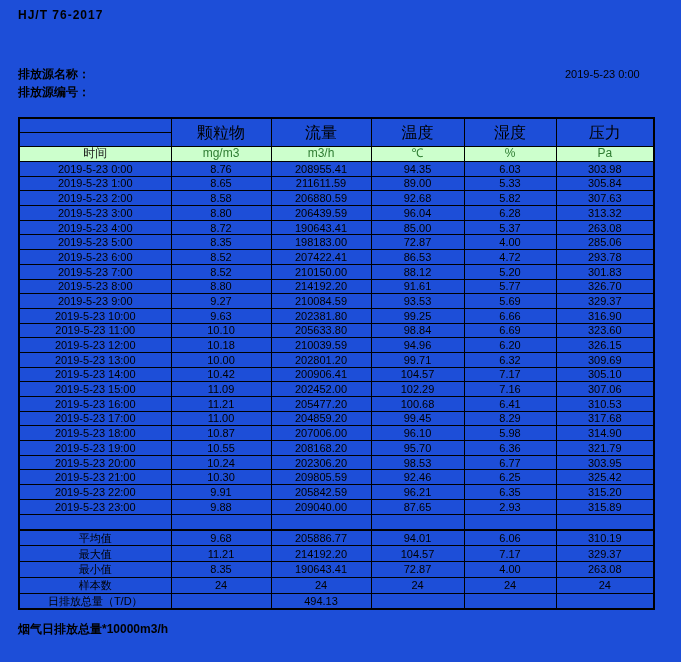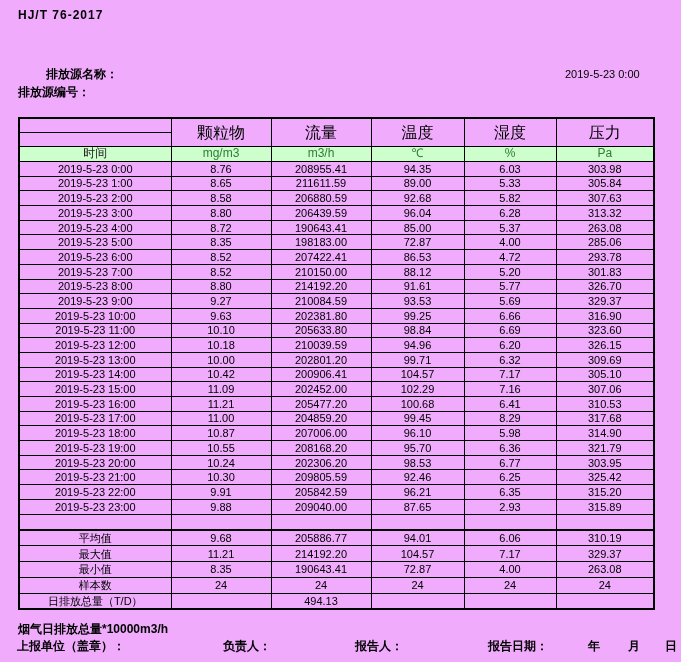--- a/index.html
+++ b/index.html
@@ -1,22 +1,22 @@
 <!DOCTYPE html>
 <html><head>
 <meta charset="utf-8">
 <style>
   html,body { margin:0; padding:0; background:#fff; }
   .page {
-    position:relative; width:681px; height:662px; background:#f0abfc;
+    position:relative; width:681px; height:662px; background:#1d4ed8;
     font-family:"Liberation Sans", sans-serif; color:#000;
   }
   .std { position:absolute; left:18px; top:8px; font-size:12px; font-weight:bold; letter-spacing:1px; }
   .title { position:absolute; left:0; top:30px; width:100%; text-align:center; font-size:15px; font-weight:bold; }
-  .meta-name  { position:absolute; left:18px; top:66px; font-size:12px; font-weight:bold;margin-left:28px; }
+  .meta-name  { position:absolute; left:18px; top:66px; font-size:12px; font-weight:bold; }
   .meta-code  { position:absolute; left:18px; top:84px; font-size:12px; font-weight:bold; }
   .meta-date  { position:absolute; left:565px; top:68px; font-size:11px; }
 
   table.report {
     position:absolute; left:18px; top:117px; width:635px;
     border-collapse:collapse; table-layout:fixed;
     font-size:11px; border:2px solid #000;
   }
   table.report td {
     border:1px solid #000; text-align:center; vertical-align:middle;
@@ -324,23 +324,14 @@
           <td></td>
           <td>494.13</td>
           <td></td>
           <td></td>
           <td></td>
         </tr>
       </tbody>
   </table>
 
   <div class="foot-note">烟气日排放总量*10000m3/h</div>
-  <div class="foot-sign">
-    <span class="fs-unit">上报单位（盖章）：</span>
-    <span class="fs-resp">负责人：</span>
-    <span class="fs-report">报告人：</span>
-    <span class="fs-date">报告日期：</span>
-    <span class="fs-year">年</span>
-    <span class="fs-month">月</span>
-    <span class="fs-day">日</span>
-  </div>
 
 </div>
 
 </body></html>

